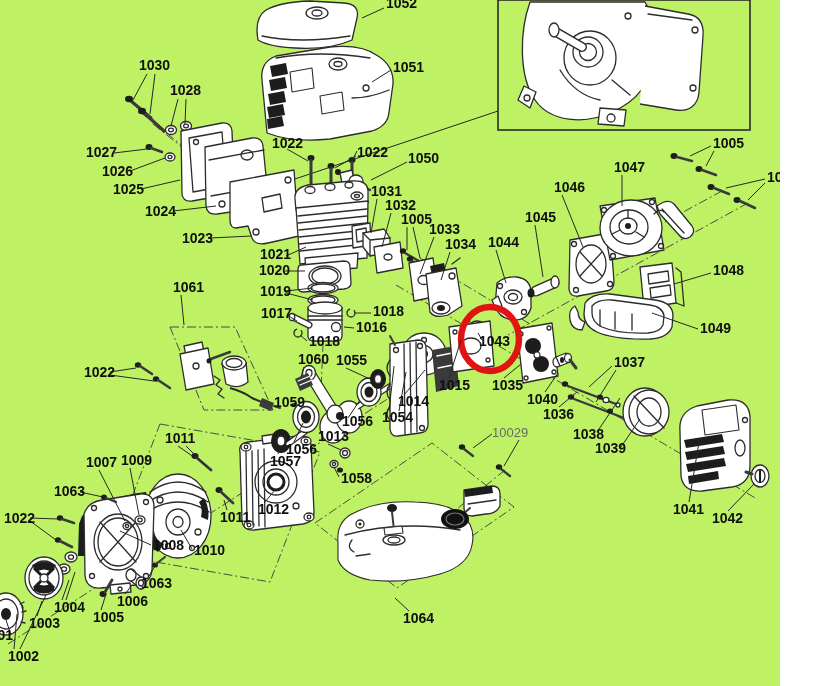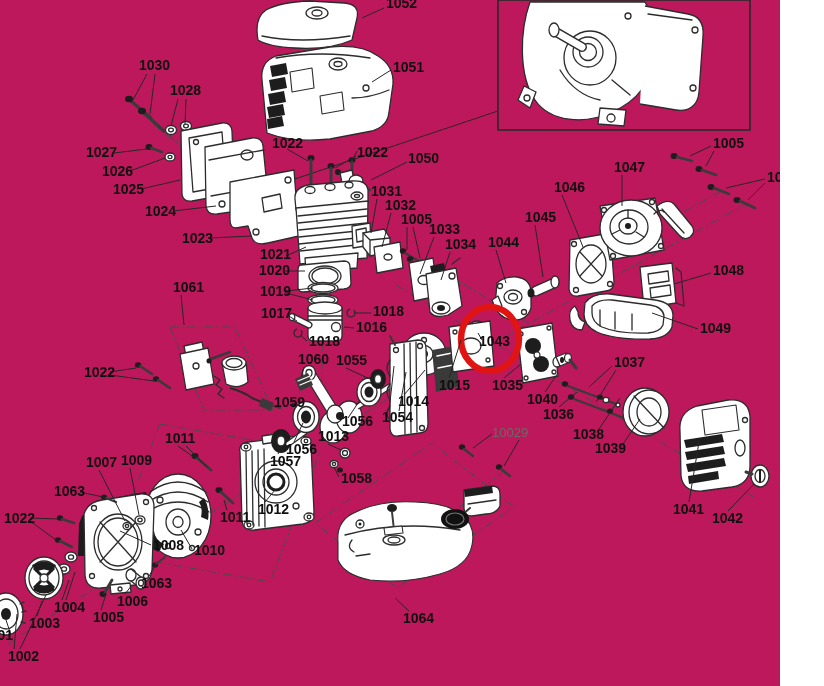--- a/index.html
+++ b/index.html
@@ -1,16 +1,16 @@
 <!DOCTYPE html>
 <html><head>
 <meta charset="utf-8">
 <style>
   html,body{margin:0;padding:0;background:#fff;}
-  #stage{position:relative;width:780px;height:686px;background:#be185d;overflow:hidden;
+  #stage{position:relative;width:780px;height:686px;background:#bef264;overflow:hidden;
          font-family:"Liberation Sans",sans-serif;}
   svg{position:absolute;left:0;top:0;}
   .ln{fill:none;stroke:#2c2c2c;stroke-width:1.3;stroke-linejoin:round;stroke-linecap:round;}
   .fw{fill:#ffffff;stroke:#2c2c2c;stroke-width:1.3;stroke-linejoin:round;}
   .fw2{fill:#ffffff;stroke:#2c2c2c;stroke-width:1.1;stroke-linejoin:round;}
   .dk{fill:#1d1d1d;stroke:none;}
   .gy{fill:#3a3a3a;stroke:none;}
   .sh{stroke:#3a3a3a;stroke-linecap:round;}
   .shw{stroke:#ffffff;stroke-linecap:round;}
   .cdash{fill:none;stroke:#4a4a4a;stroke-width:1;stroke-dasharray:9 3 2 3;}

